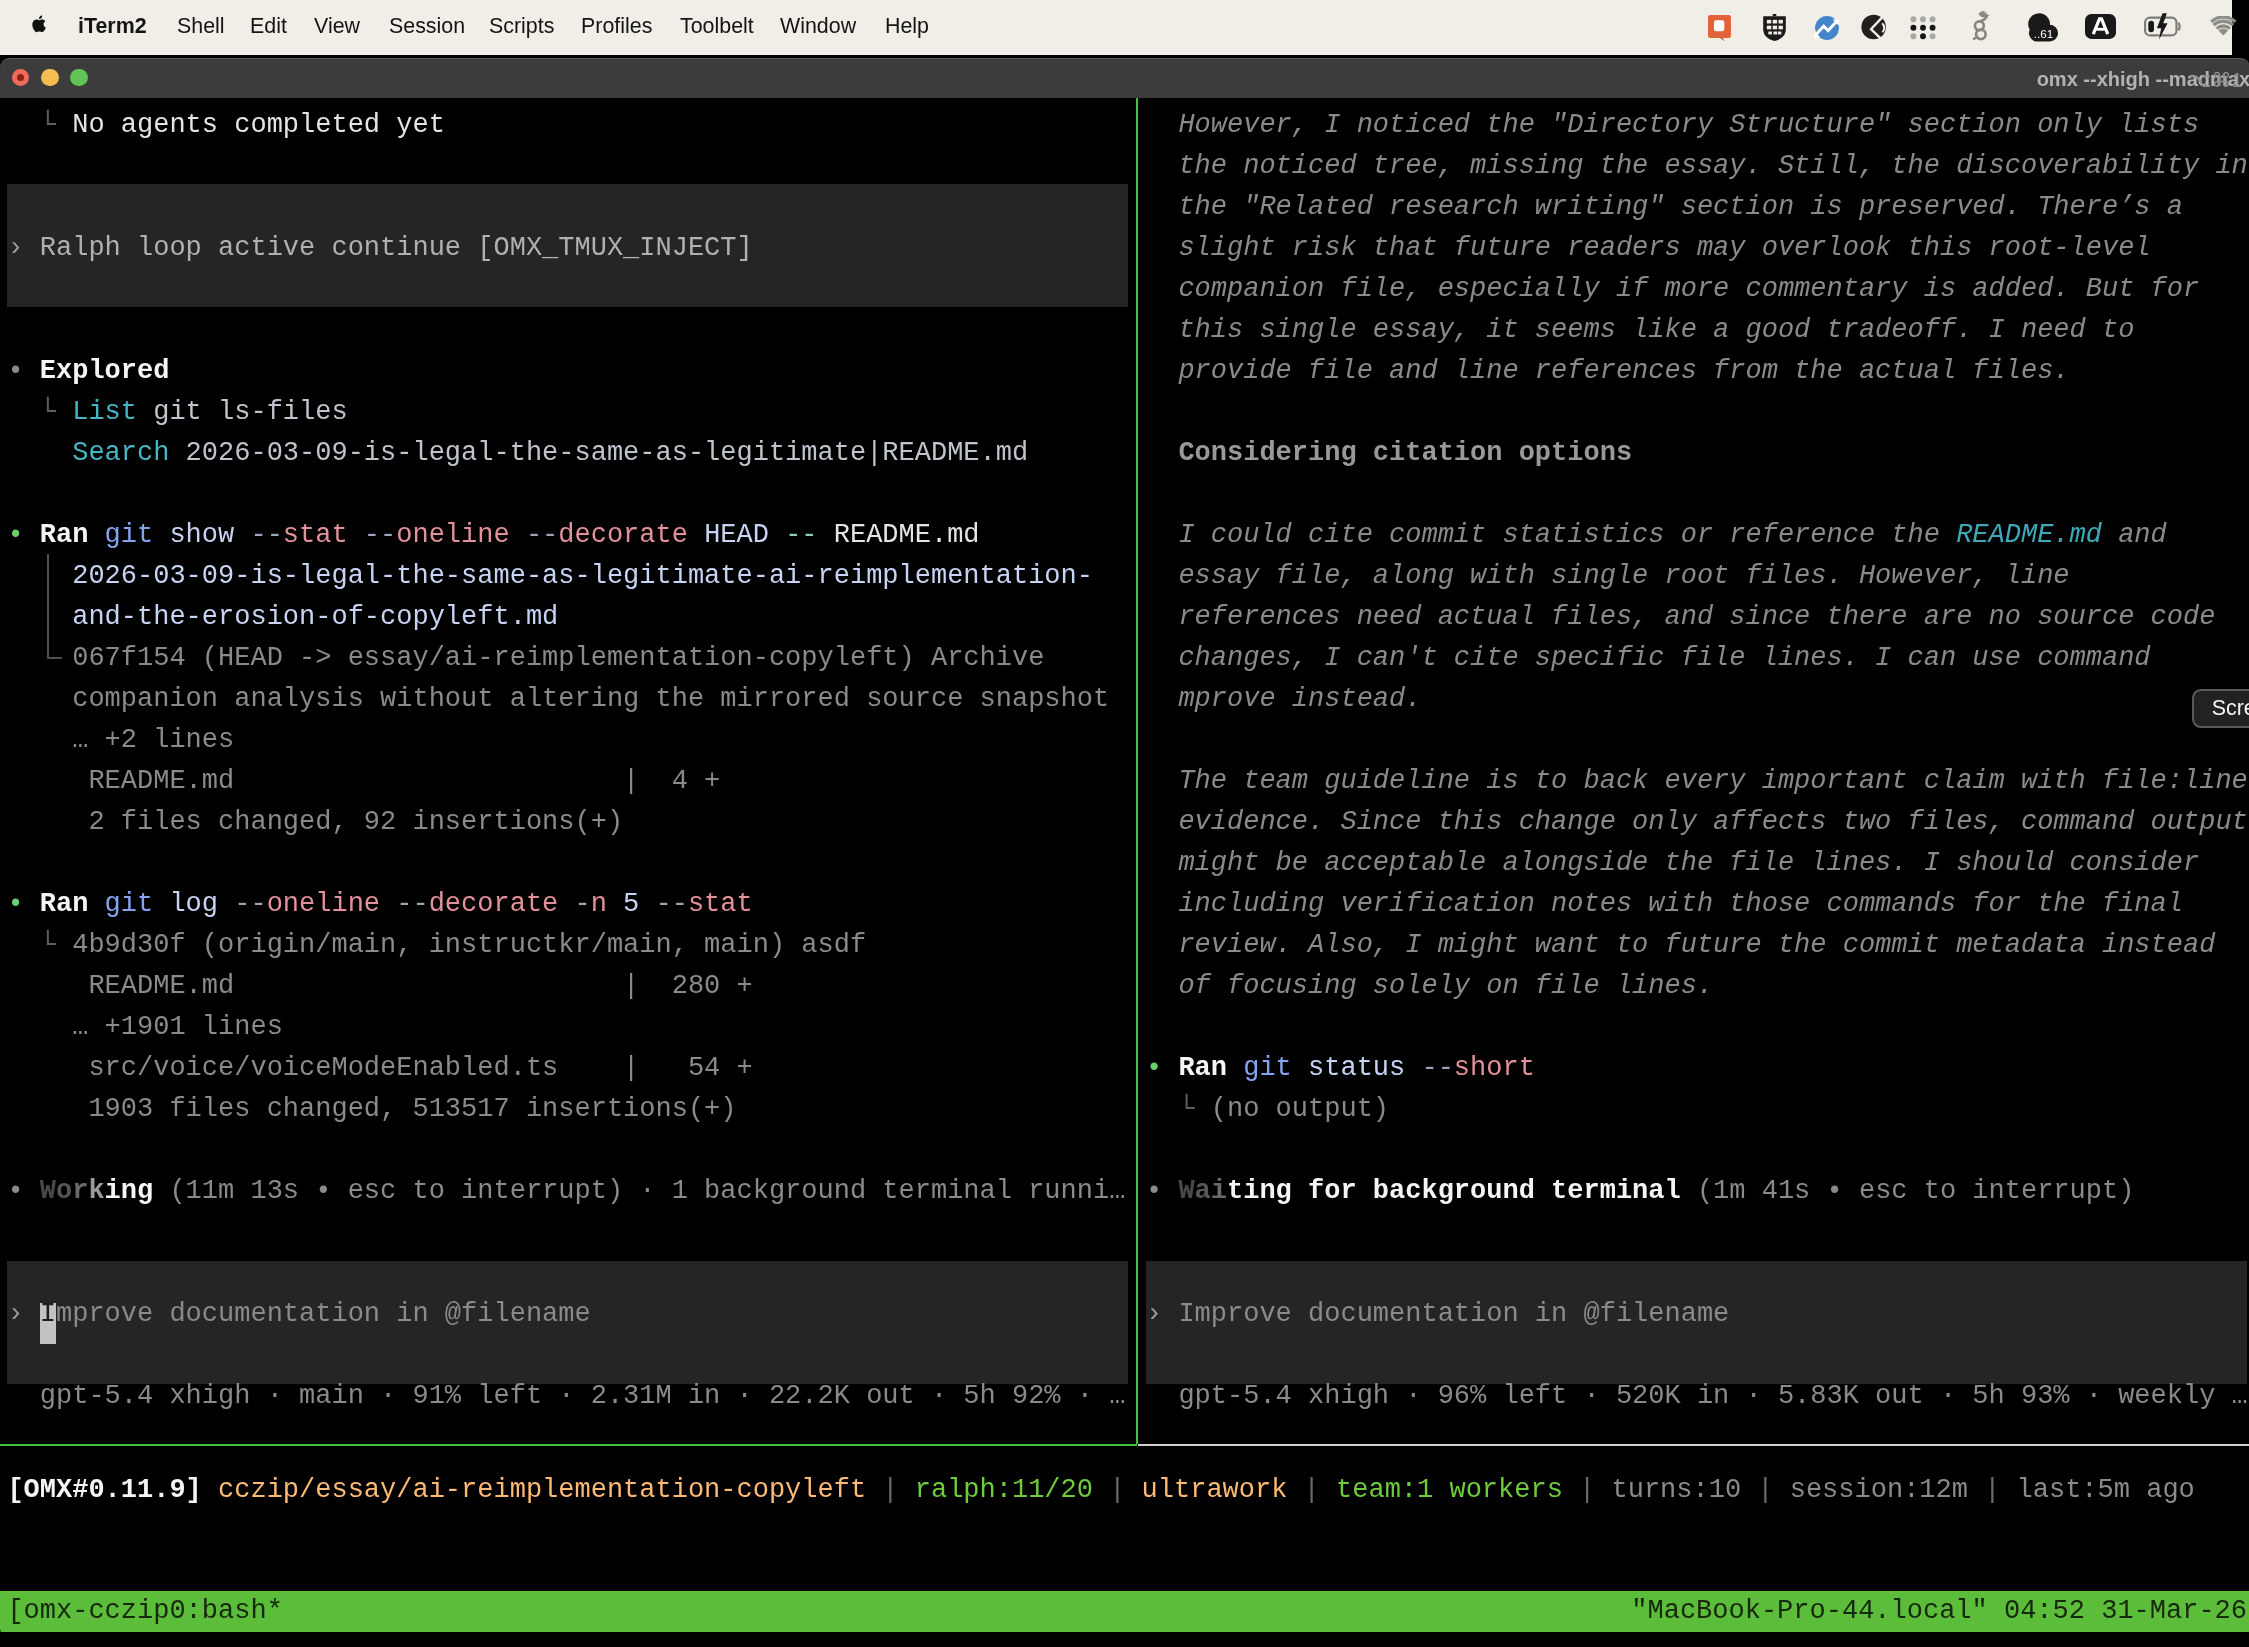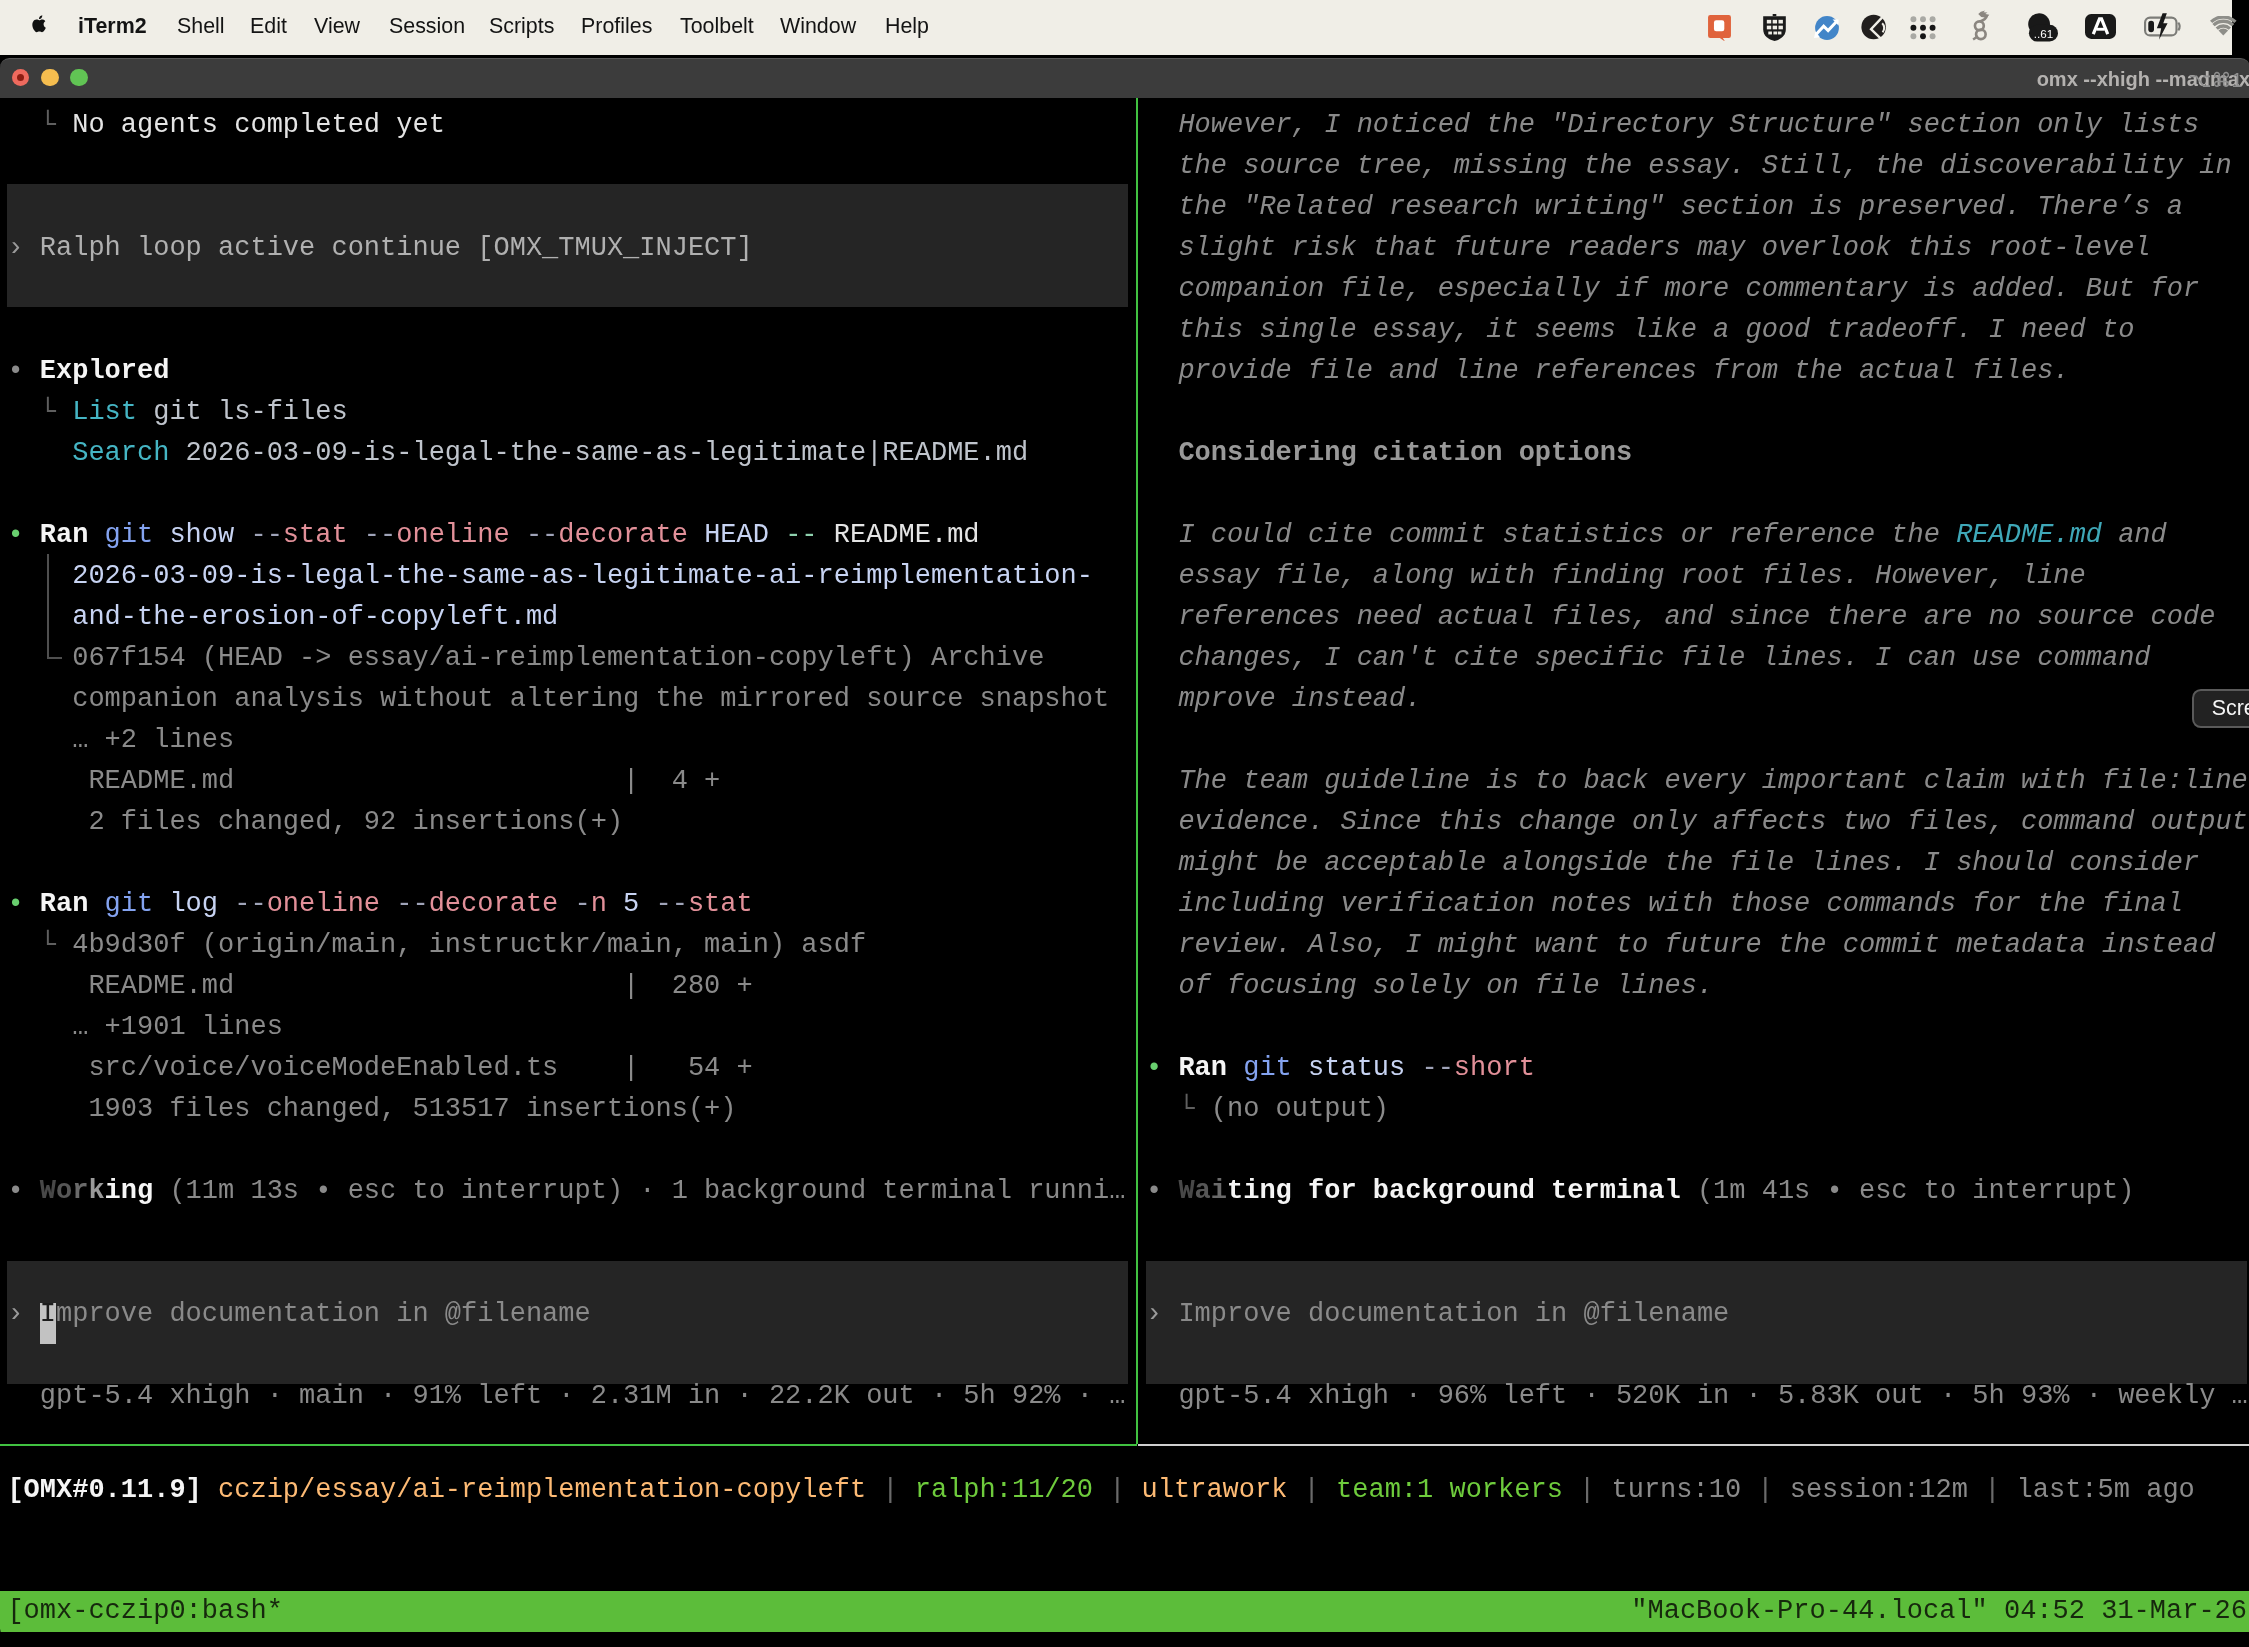--- a/index.html
+++ b/index.html
@@ -188,31 +188,31 @@
      <span class="g">src/voice/voiceModeEnabled.ts    |   54 +</span>
      <span class="g">1903 files changed, 513517 insertions(+)</span>
 
 <span class="g">•</span> <span class="s1b">W</span><span class="s2b">o</span><span class="s3b">r</span><span class="s4b">k</span><span class="wb">ing</span><span class="g"> (11m 13s • esc to interrupt) · 1 background terminal runni…</span>
 
 
 <span class="s4">›</span> <span class="cur">I</span><span class="g">mprove documentation in @filename</span>
 
   <span class="g">gpt-5.4 xhigh · main · 91% left · 2.31M in · 22.2K out · 5h 92% · …</span></pre>
       <pre id="rp" style="left:1146px;top:6.6px">  <span class="git">However, I noticed the "Directory Structure" section only lists</span>
-  <span class="git">the source tree, missing the essay. Still, the discoverability in</span>
+  <span class="git">the noticed tree, missing the essay. Still, the discoverability in</span>
   <span class="git">the "Related research writing" section is preserved. There’s a</span>
   <span class="git">slight risk that future readers may overlook this root-level</span>
   <span class="git">companion file, especially if more commentary is added. But for</span>
   <span class="git">this single essay, it seems like a good tradeoff. I need to</span>
   <span class="git">provide file and line references from the actual files.</span>
 
   <span class="bit">Considering citation options</span>
 
   <span class="git">I could cite commit statistics or reference the </span><span class="tealit">README.md</span><span class="git"> and</span>
-  <span class="git">essay file, along with finding root files. However, line</span>
+  <span class="git">essay file, along with single root files. However, line</span>
   <span class="git">references need actual files, and since there are no source code</span>
   <span class="git">changes, I can't cite specific file lines. I can use command</span>
   <span class="git">mprove instead.</span>
 
   <span class="git">The team guideline is to back every important claim with file:line</span>
   <span class="git">evidence. Since this change only affects two files, command output</span>
   <span class="git">might be acceptable alongside the file lines. I should consider</span>
   <span class="git">including verification notes with those commands for the final</span>
   <span class="git">review. Also, I might want to future the commit metadata instead</span>
   <span class="git">of focusing solely on file lines.</span>

